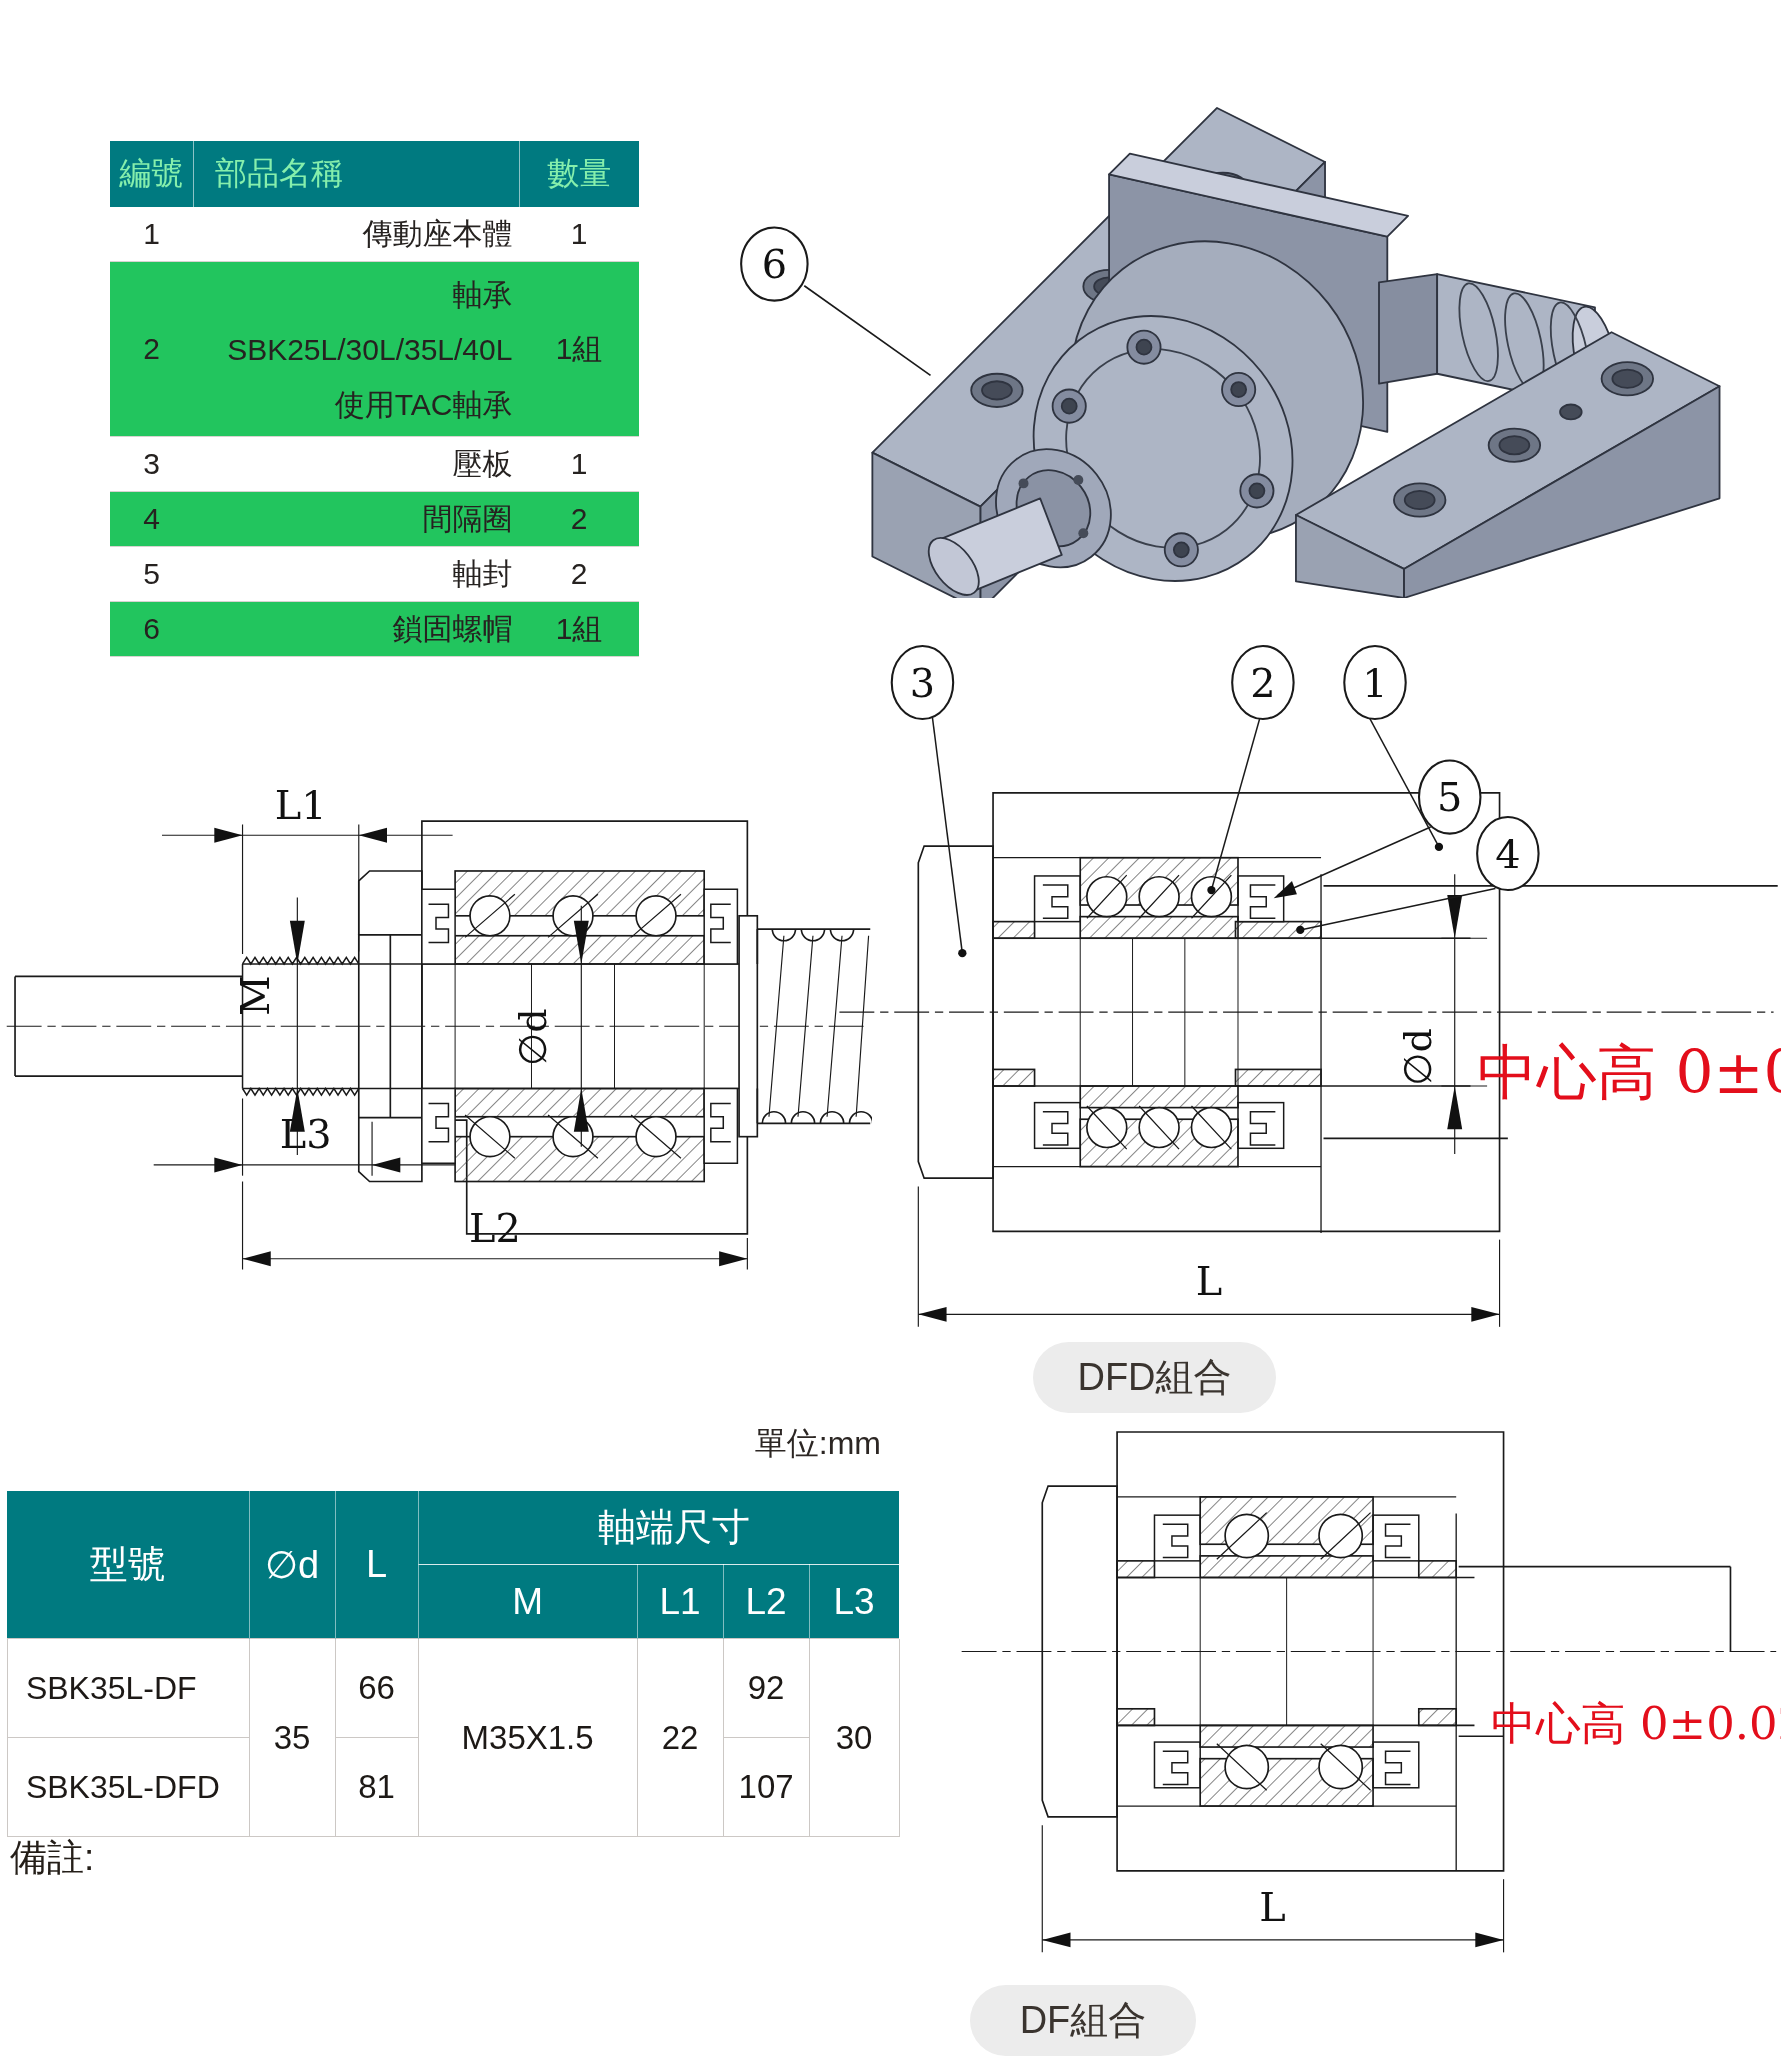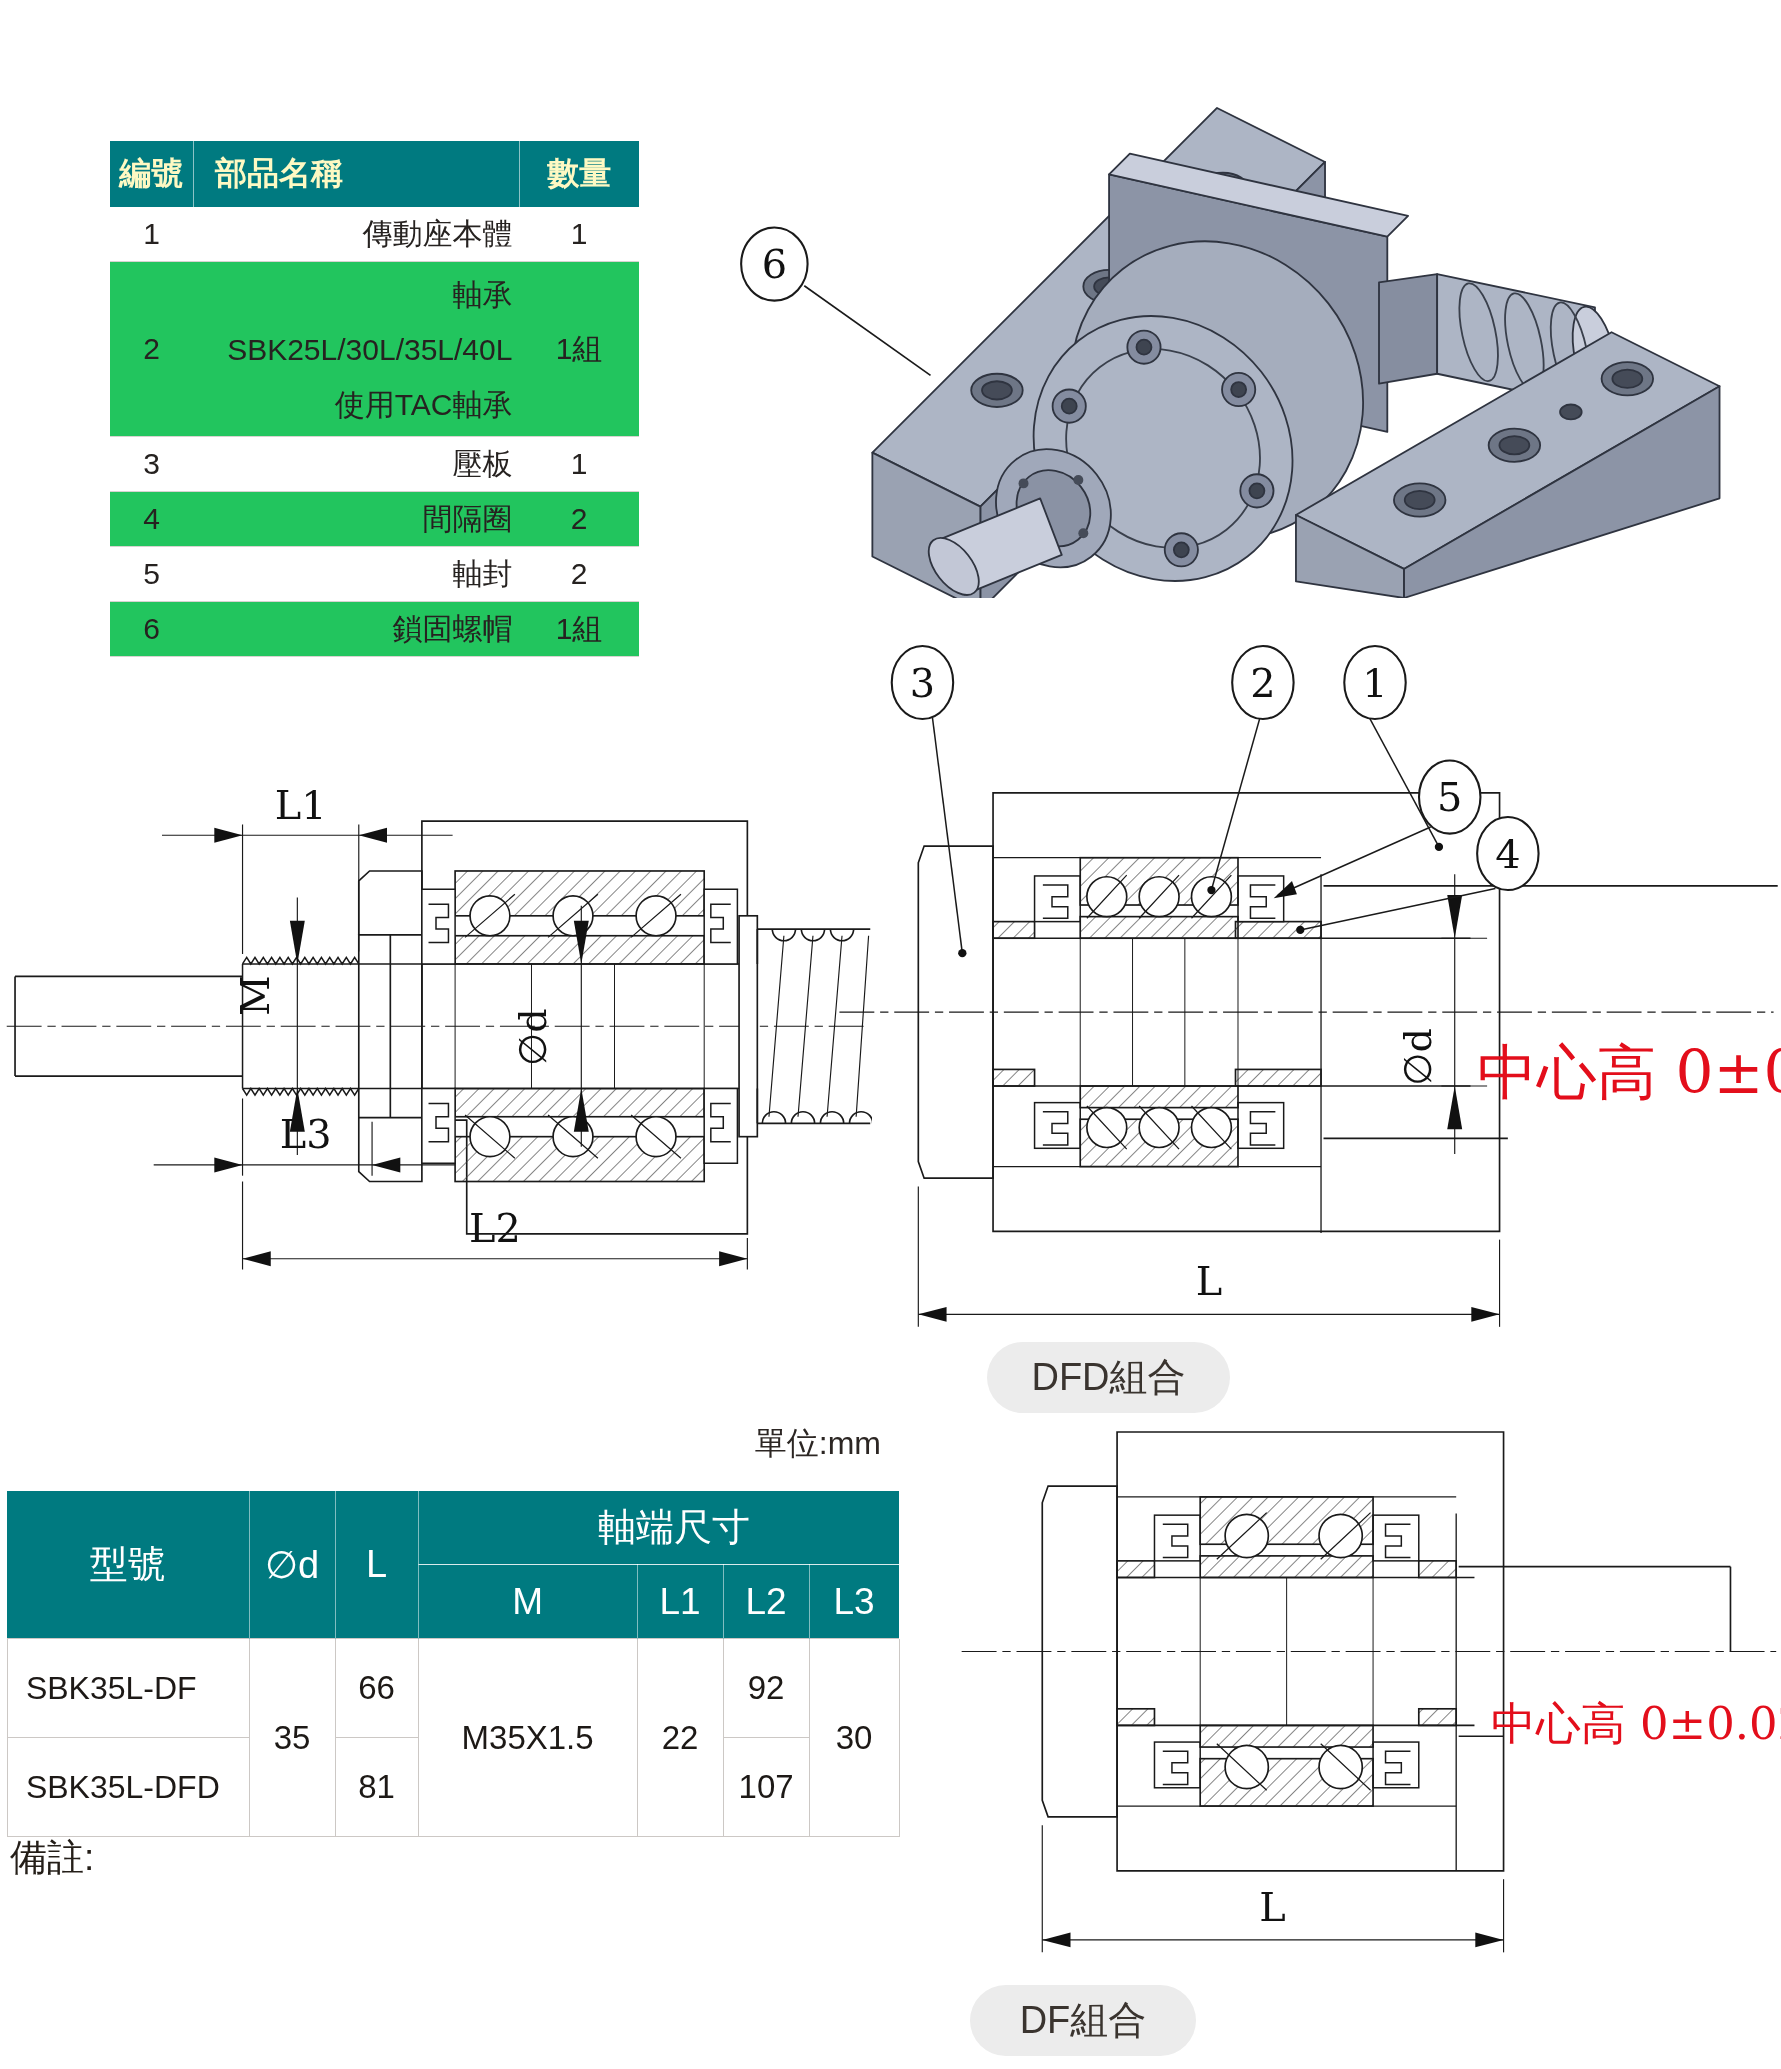--- a/index.html
+++ b/index.html
@@ -3,21 +3,21 @@
 <meta charset="utf-8">
 <style>
   html,body{margin:0;padding:0;}
   body{width:1782px;height:2069px;position:relative;background:#fff;overflow:hidden;
        font-family:"Liberation Sans",sans-serif;color:#222;}
   .abs{position:absolute;}
   table{border-collapse:collapse;}
   
   .parts-table{left:110px;top:141px;width:529px;}
   .parts-table table{width:529px;table-layout:fixed;}
-  .parts-table th{background:#007A80;color:#fef9c3;font-weight:bold;font-size:32px;height:64px;
+  .parts-table th{background:#007A80;color:#86efac;font-weight:normal;font-size:32px;height:64px;
                   border-right:1.7px solid rgba(255,255,255,.55);margin-left:20px;}
   .parts-table th:last-child{border-right:none;}
   .parts-table td{font-size:30px;color:#262220;border-bottom:0.8px solid #d7d3d0;padding:0 6.6px;text-align:right;}
   .parts-table tr.shade td{background:#22c55e;}
   .parts-table td.c{text-align:center;}
   .parts-table td.name{padding-left:21.6px;}
   .parts-table tr.r1 td{height:54px;}
   .parts-table tr.r2 td{height:174px;}
   .parts-table .nline{display:block;line-height:55px;}
   
@@ -33,21 +33,21 @@
   .spec-table td{font-size:33px;color:#1d1916;text-align:center;height:96px;
                  border:0.8px solid #ccc8c5;background:#fff;}
   .spec-table td.model{text-align:left;padding-left:18.3px;font-size:32px;}
   
   .notes{left:10px;top:1833px;width:1163px;color:#241e18;}
   .notes .t{font-size:37px;line-height:50px;}
   .notes .l1{font-size:38px;margin-top:23px;letter-spacing:0.8px;}
   
   .pill{background:#ECECEC;border-radius:40px;display:flex;align-items:center;justify-content:center;
         font-size:38px;color:#3A342F;}
-  .pill-dfd{left:987px;top:1342px;width:243px;height:71px;}
+  .pill-dfd{left:1033px;top:1342px;width:243px;height:71px;}
   .pill-df{left:970px;top:1985px;width:226px;height:71px;}
   
   text.dim{font-family:"DejaVu Serif",serif;font-size:48px;fill:#111;}
   text.phid{font-family:"DejaVu Serif",serif;font-size:46px;fill:#111;}
   text.callout{font-family:"DejaVu Serif",serif;font-size:48px;fill:#111;text-anchor:middle;}
   text.redbig{font-family:"DejaVu Serif",serif;font-size:72px;fill:#E30E1B;}
   text.redsm{font-family:"DejaVu Serif",serif;font-size:54px;fill:#E30E1B;}
 </style>
 </head>
 <body>

